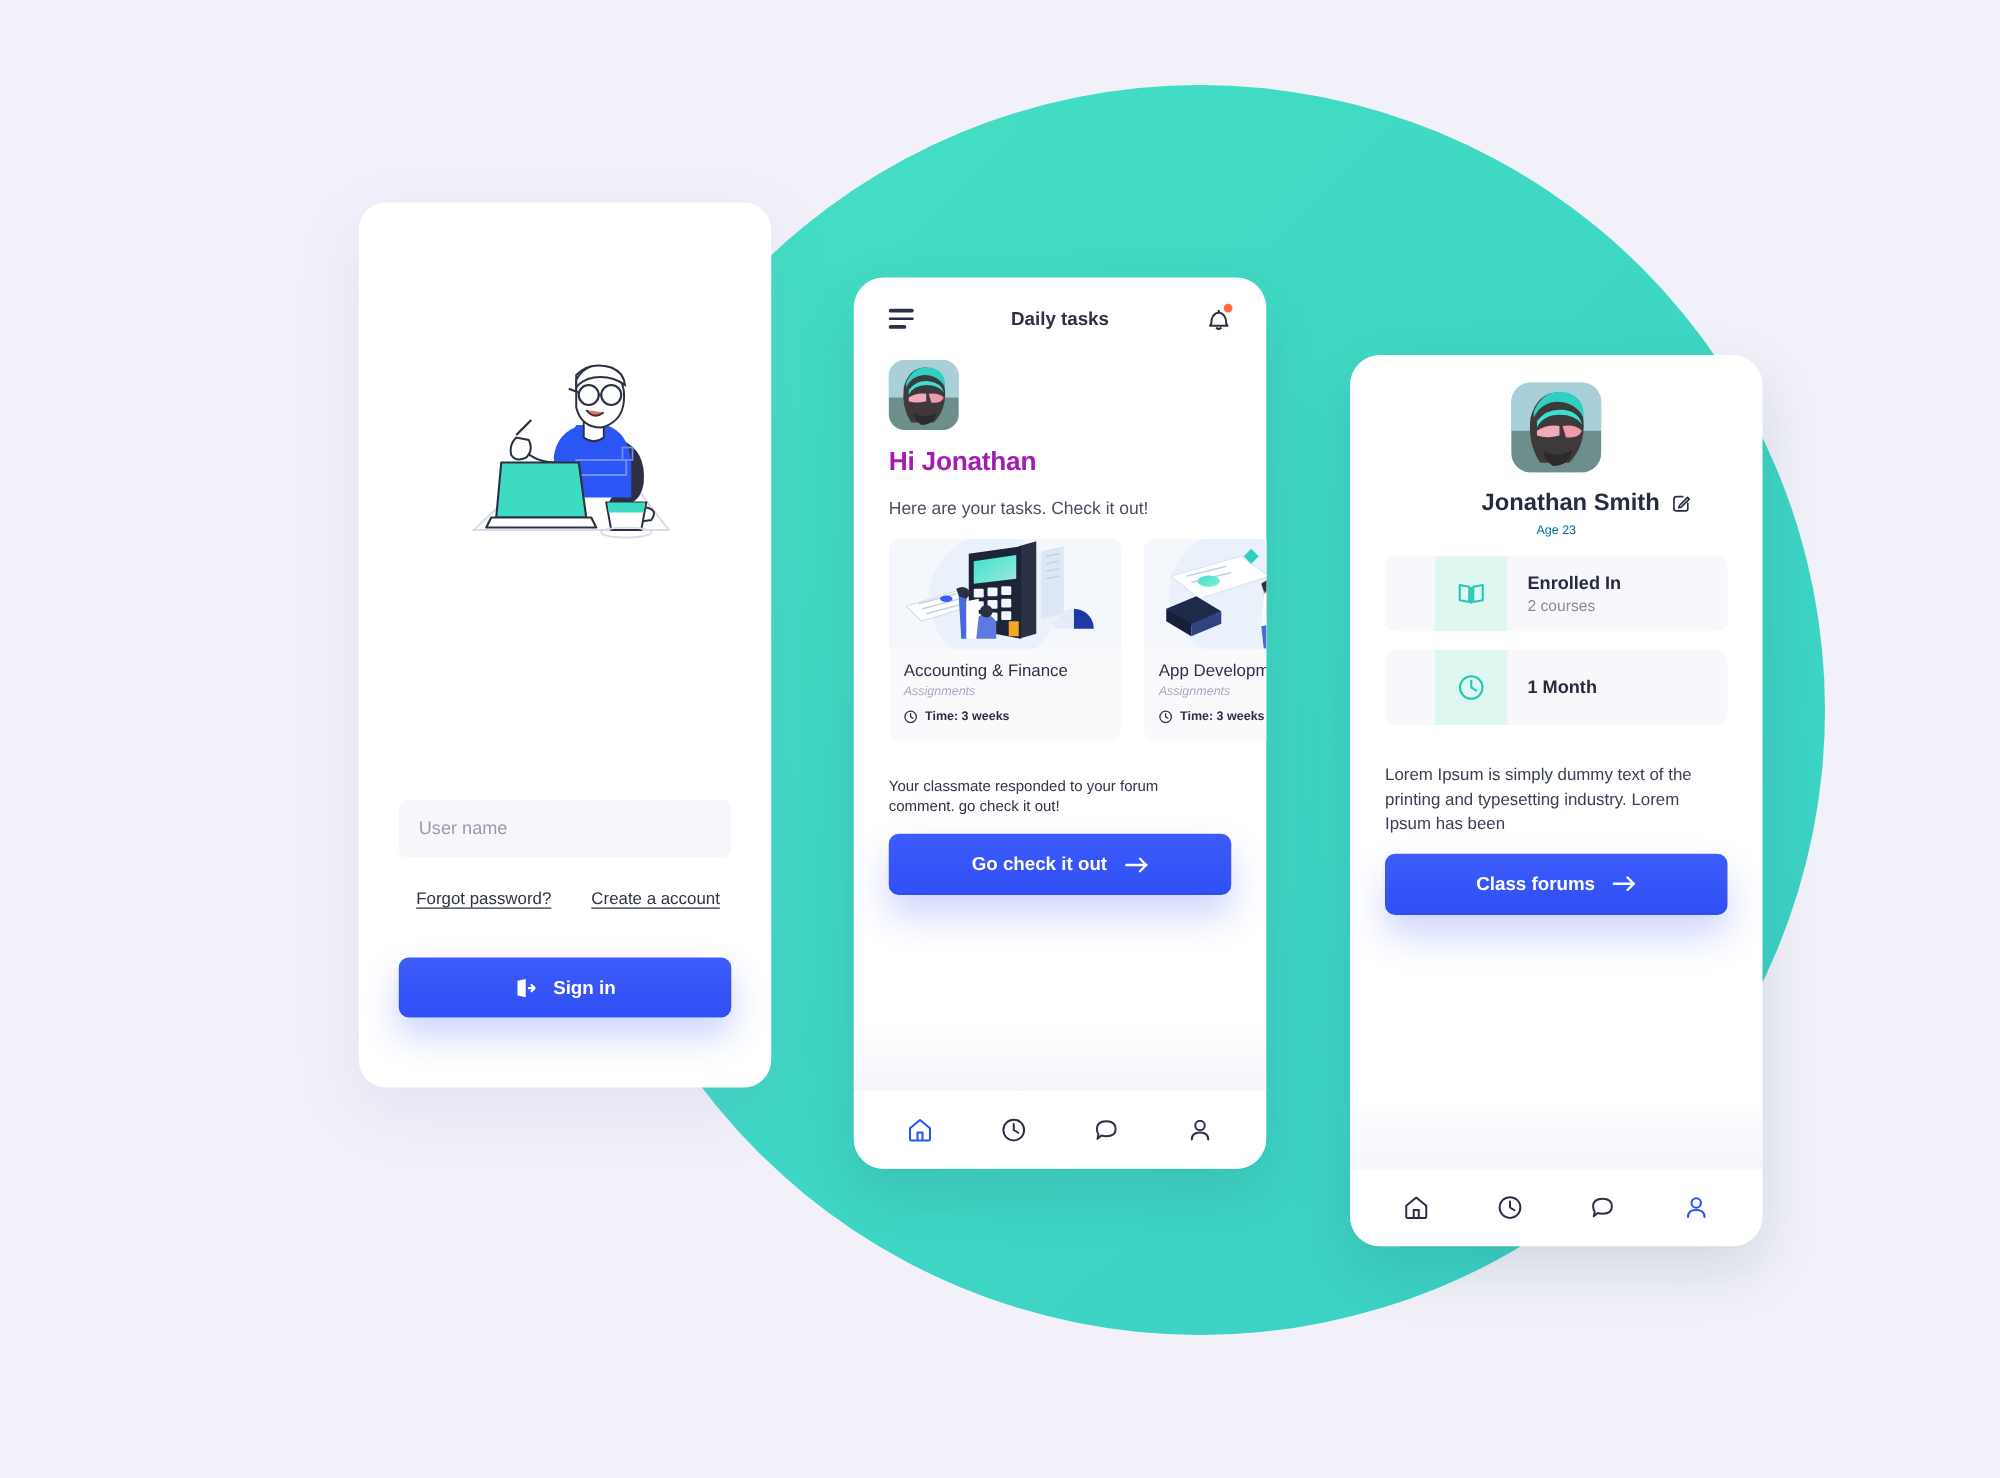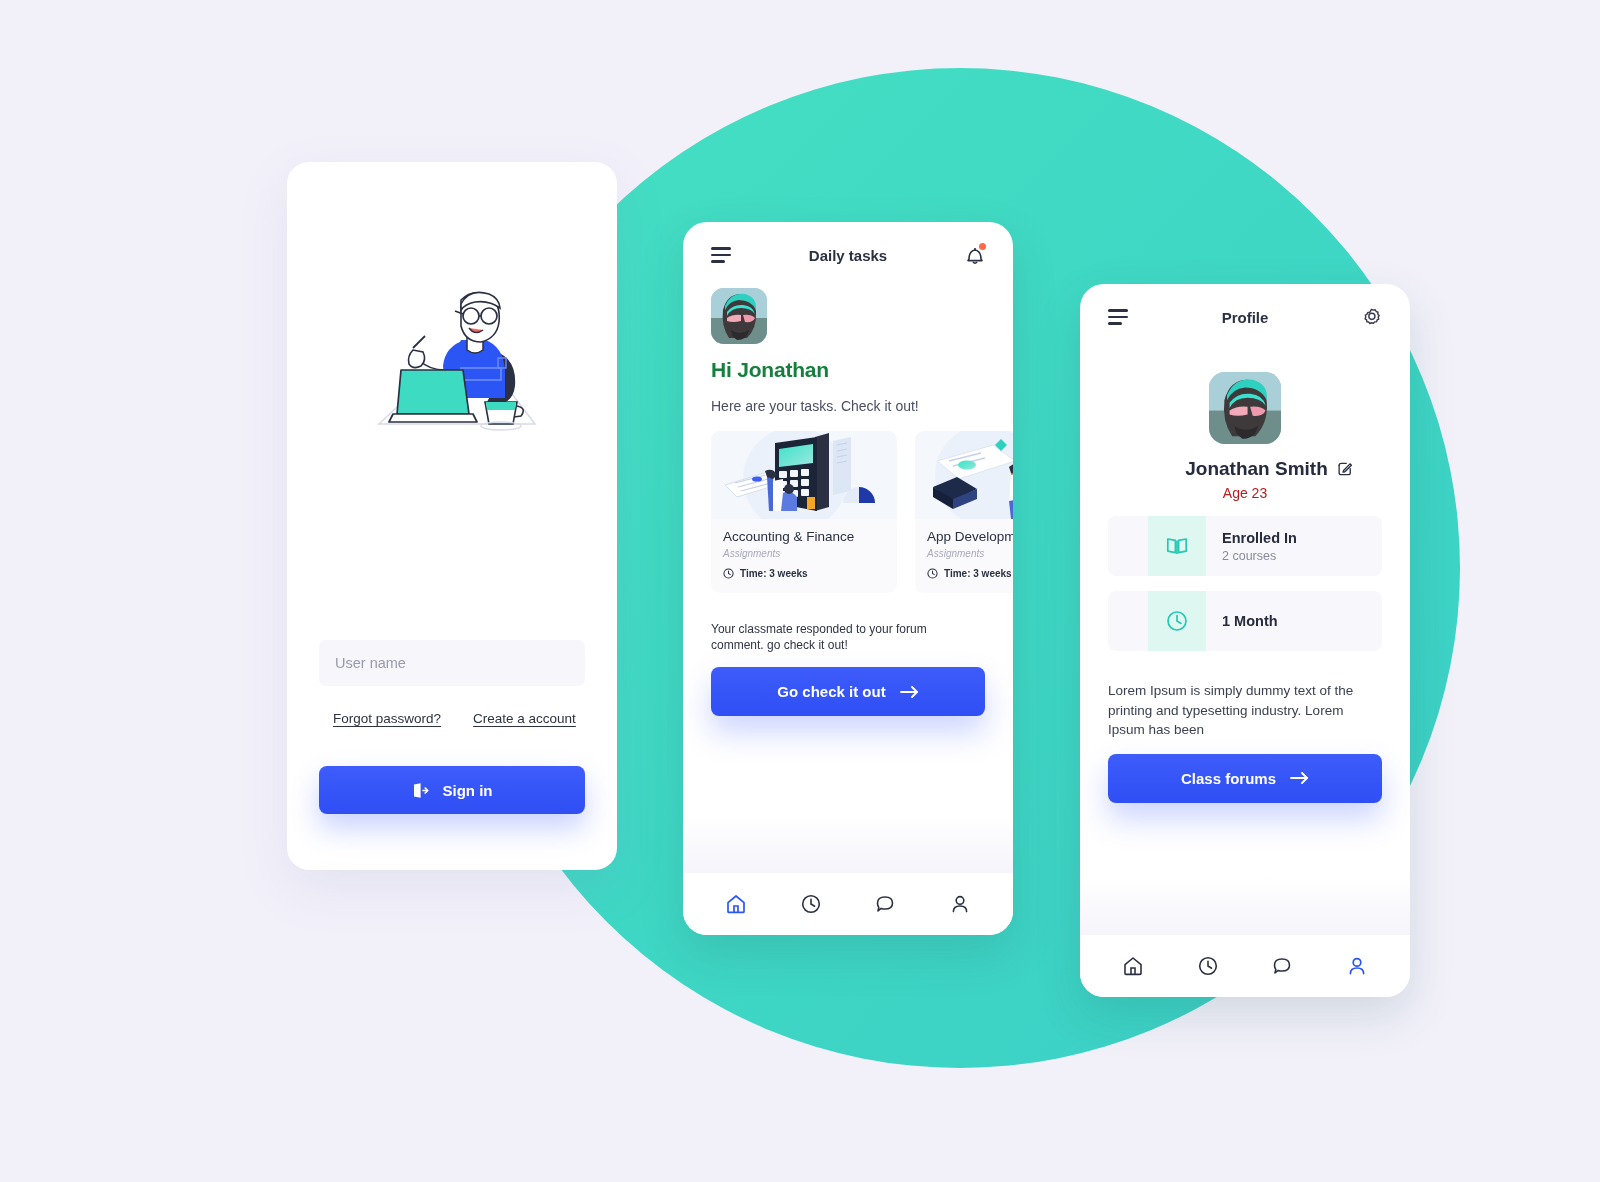--- a/index.html
+++ b/index.html
@@ -152,21 +152,21 @@
     overflow: hidden;
     position: relative;
     background: #8FBFC4;
   }
   .avatar-sm { width: 56px; height: 56px; border-radius: 13px; }
   .avatar-lg { width: 72px; height: 72px; border-radius: 16px; }
 
   .content { padding: 0 28px; }
 
   .greet-name {
-    font-size: 21px; font-weight: bold; color: #15803d;
+    font-size: 21px; font-weight: bold; color: #a21caf;
     margin-top: 14px; letter-spacing: -0.2px;
   }
   .greet-sub { font-size: 14px; color: #4A4F63; margin-top: 16px; }
   .tasks-note { font-size: 14px; color: #333849; margin-top: 33px; line-height: 1.35; }
 
   
   .rail {
     display: flex;
     gap: 18px;
     margin-top: 17px;
@@ -224,21 +224,21 @@
     align-items: center;
     justify-content: space-around;
     padding: 0 16px;
   }
   .nav-item { cursor: pointer; display: flex; align-items: center; justify-content: center; }
 
   
   .profile-top { display: flex; flex-direction: column; align-items: center; margin-top: 22px; }
   .profile-name-row { display: flex; align-items: center; gap: 9px; margin-top: 14px; }
   .profile-name { font-size: 19px; font-weight: bold; color: #262B3D; margin-left: 48px; }
-  .profile-age { font-size: 14px; color: #b91c1c; margin-top: 5px; }
+  .profile-age { font-size: 10px; color: #0369a1; margin-top: 5px; }
 
   .stat-row {
     display: flex; align-items: center;
     background: #F8F8FC;
     border-radius: 8px;
     height: 60px;
     margin-top: 15px;
     overflow: hidden;
     padding-left: 40px;
   }
@@ -515,34 +515,20 @@
         <svg width="22" height="22" viewBox="0 0 22 22">
           <circle cx="11" cy="7.4" r="3.8" fill="none" stroke="#2B3043" stroke-width="1.6"></circle>
           <path d="M4.4 18.6 Q4.4 13 11 13 Q17.6 13 17.6 18.6" fill="none" stroke="#2B3043" stroke-width="1.6" stroke-linecap="round"></path>
         </svg>
       </div>
     </div>
   </div>
 
   <div class="phone" id="phone-profile">
 
-    <div class="app-header">
-      <div class="hamburger">
-        <span></span>
-          <span></span>
-          <span></span>
-      </div>
-      <div class="app-title">Profile</div>
-      <div class="hdr-right">
-        <svg width="21" height="21" viewBox="0 0 22 22">
-          <path d="M11 2.4 L12.9 3.3 L14.9 2.9 L15.9 4.7 L17.8 5.5 L17.6 7.5 L19 9 L18 10.7 L18.6 12.6 L16.9 13.6 L16.3 15.5 L14.3 15.6 L13 17.1 L11.1 16.5 L9.3 17.3 L8.1 15.8 L6.1 15.5 L5.9 13.5 L4.3 12.4 L5 10.5 L4.6 8.6 L6.3 7.6 L7 5.7 L9 5.8 Z" fill="none" stroke="#3B3B52" stroke-width="1.5" stroke-linejoin="round"></path>
-          <circle cx="11.4" cy="9.8" r="3.2" fill="none" stroke="#3B3B52" stroke-width="1.5"></circle>
-        </svg>
-      </div>
-    </div>
 
     <div class="content">
 
       <div class="profile-top">
         <div class="avatar avatar-lg">
           <svg width="72" height="72" viewBox="0 0 56 56">
             <rect width="56" height="56" fill="#BFD9DE"></rect>
             <path d="M0 0 H56 V30 H0 Z" fill="#A9CFD8"></path>
             <path d="M0 30 H56 V56 H0 Z" fill="#6E8E8C"></path>
             <path d="M12 22 Q16 6 30 6 Q44 8 45 24 Q46 40 36 50 L18 50 Q10 38 12 22 Z" fill="#3E3A3C"></path>

